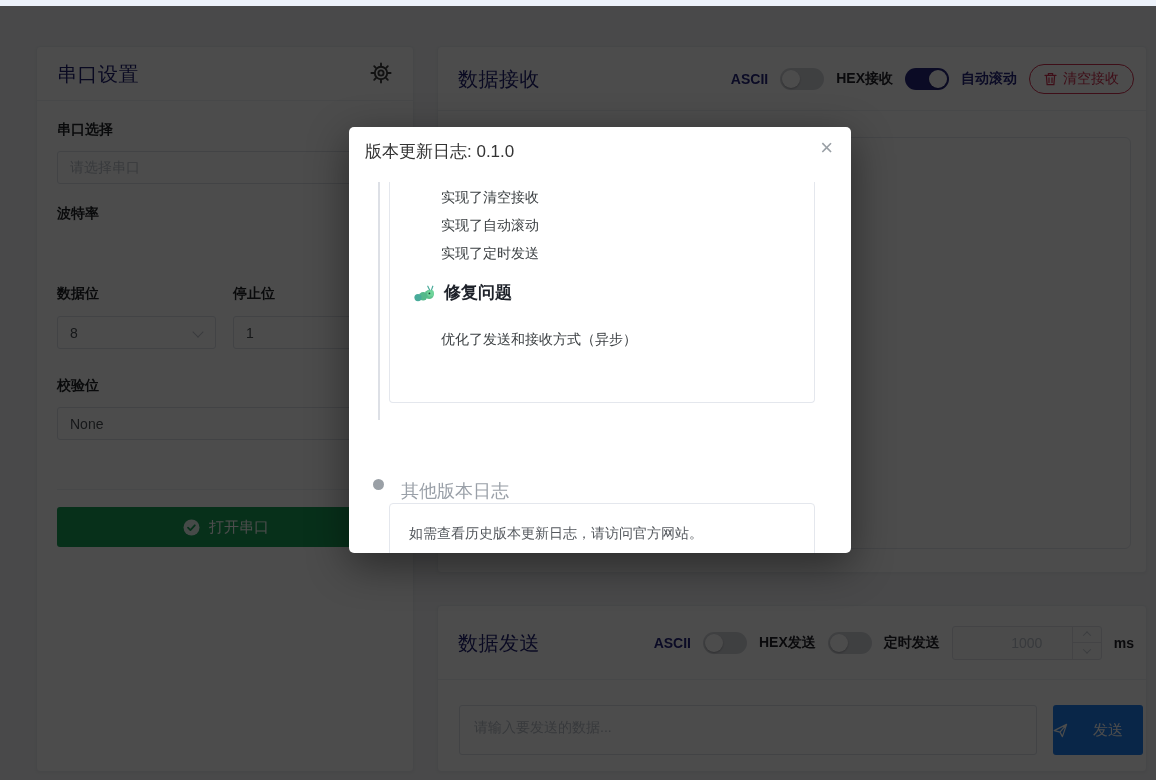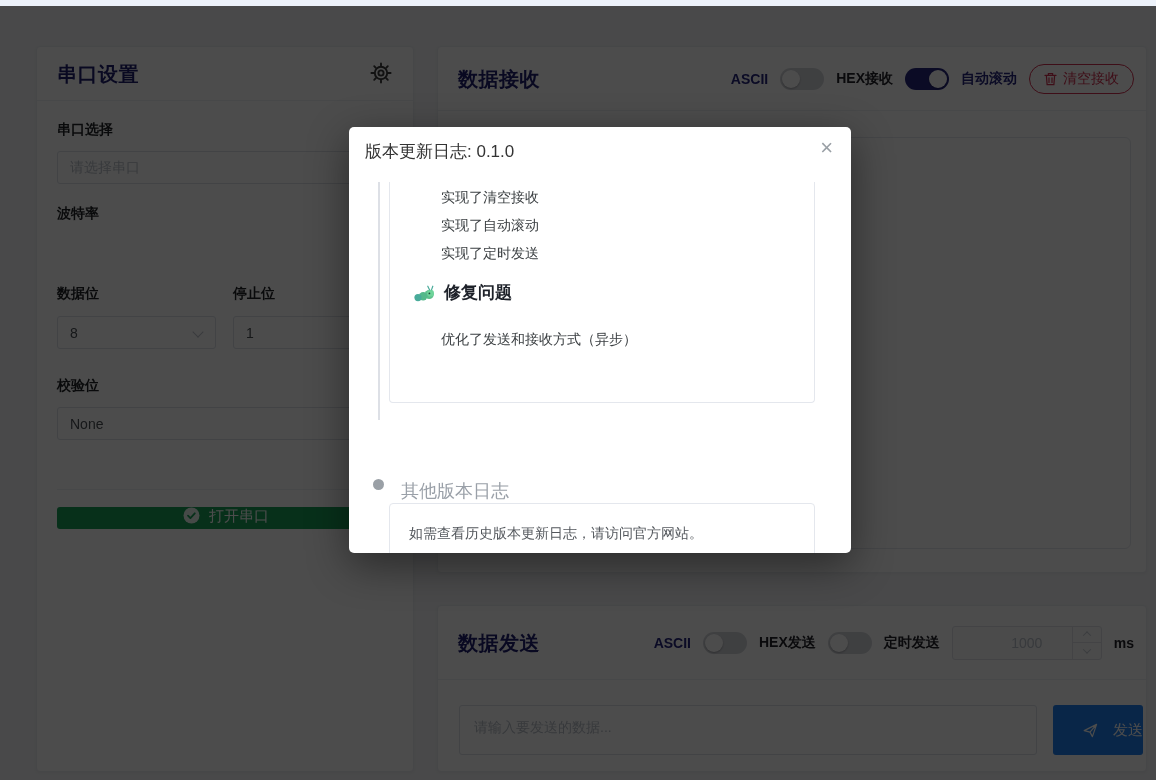--- a/index.html
+++ b/index.html
@@ -8,39 +8,39 @@
 
   .top-strip { position:absolute; left:0; top:0; width:1156px; height:6px; background:#edf2fa; z-index:80; }
 
   .stage { position:absolute; inset:0; background:#f3f4f7; }
 
   .card { position:absolute; background:#fff; border:1px solid #ebedf2; border-radius:4px; box-shadow:0 1px 3px rgba(0,0,0,0.04); }
   #serial-card  { left:36px;  top:46px;  width:378px; height:726px; }
   #receive-card { left:437px; top:46px;  width:710px; height:527px; }
   #send-card    { left:437px; top:605px; width:710px; height:167px; }
 
-  .panel-title { color:#1e1e70; font-weight:bold; font-size:20px; letter-spacing:0.5px; }
+  .panel-title { color:#1e1e70; font-weight:normal; font-size:20px; letter-spacing:0.5px; }
 
   
   #serial-card .hdr { position:absolute; left:0; top:0; right:0; height:54px; border-bottom:1px solid #eef0f4; }
   #serial-card .hdr .panel-title { position:absolute; left:20px; top:14px; }
   .gear { position:absolute; right:20px; top:14px; width:24px; height:24px; }
 
   .f-label { position:absolute; left:20px; font-size:14px; font-weight:600; color:#1f2225; }
   .box { position:absolute; height:33px; border:1px solid #dcdfe6; border-radius:3px; background:#fff;
          font-size:14px; color:#4b5056; display:flex; align-items:center; padding:0 12px; }
   .box.ph { color:#b9bfc8; }
   .box input { border:none; outline:none; font-size:14px; color:#4b5056; width:100%; background:transparent; font-family:inherit; }
   .chev { width:8px; height:8px; border-right:1.6px solid #bfc4cc; border-bottom:1.6px solid #bfc4cc;
           transform:rotate(45deg); position:absolute; right:13px; top:11px; }
 
   .divline { position:absolute; left:20px; right:20px; height:1px; background:#eef0f4; }
 
-  .open-btn { position:absolute; left:20px; top:460px; width:338px; height:22px; background:#18a058; border:none;
-              border-radius:3px; color:#fff; font-size:15px; display:flex; justify-content:center;
+  .open-btn { position:absolute; left:20px; top:460px; width:338px; height:40px; background:#18a058; border:none;
+              border-radius:3px; color:#fff; font-size:15px; display:flex; align-items:center; justify-content:center;
               gap:9px; cursor:pointer; font-family:Liberation Sans, sans-serif; }
 
   
   .hdr-row { position:absolute; left:0; top:0; right:0; border-bottom:1px solid #eef0f4; }
   #receive-card .hdr-row { height:64px; }
   #send-card .hdr-row { height:74px; }
   .hdr-row .panel-title { position:absolute; left:20px; top:50%; transform:translateY(-50%); }
   .ctrl-row { position:absolute; right:12px; top:50%; transform:translateY(-50%); display:flex; align-items:center; gap:12px; }
   .t-label { font-size:14px; font-weight:600; color:#23232a; white-space:nowrap; }
   .t-label.accent { color:#26267d; }
@@ -66,22 +66,22 @@
   .num-input .spin > div + div { border-top:1px solid #dfe2e8; }
   .spin .arr { width:6px; height:6px; border-right:1.4px solid #c6cad1; border-bottom:1.4px solid #c6cad1; }
   .spin .up .arr { transform:rotate(-135deg) translate(-1px,-1px); }
   .spin .down .arr { transform:rotate(45deg) translate(-1px,-1px); }
 
   .send-area { position:absolute; left:21px; top:99px; width:578px; height:50px; }
   .send-area textarea { width:100%; height:100%; resize:none; border:1px solid #dcdfe6; border-radius:3px;
                         font-size:14px; color:#4b5056; padding:13px 14px; font-family:inherit; outline:none; }
   .send-area textarea::placeholder { color:#b9bfc8; }
   .send-btn { position:absolute; left:615px; top:99px; width:90px; height:50px; background:#2080f0; border:none;
-              border-radius:3px; color:#fff; font-size:15px; display:flex; align-items:center; justify-content:flex-end;
-              gap:15px; cursor:pointer; font-family:inherit; }
+              border-radius:3px; color:#fff; font-size:15px; display:flex; align-items:center; justify-content:flex-start;
+              gap:25px; cursor:pointer; font-family:inherit; }
 
   
   .mask { position:absolute; left:0; top:6px; right:0; bottom:0; background:rgba(0,0,0,0.70); z-index:90; }
   .modal { position:absolute; left:349px; top:127px; width:502px; height:426px; background:#fff; border-radius:5px;
            box-shadow:0 12px 42px rgba(0,0,0,0.45); z-index:100; }
   .modal-title { position:absolute; left:16px; top:13px; font-size:17px; color:#333; }
   .modal-close { position:absolute; right:14px; top:6px; font-size:22px; color:#9aa0a6; font-weight:300;
                  cursor:pointer; line-height:1; padding:4px; }
   .modal-body { position:absolute; left:0; top:55px; right:0; bottom:0; overflow:hidden; border-radius:0 0 5px 5px; }
 

